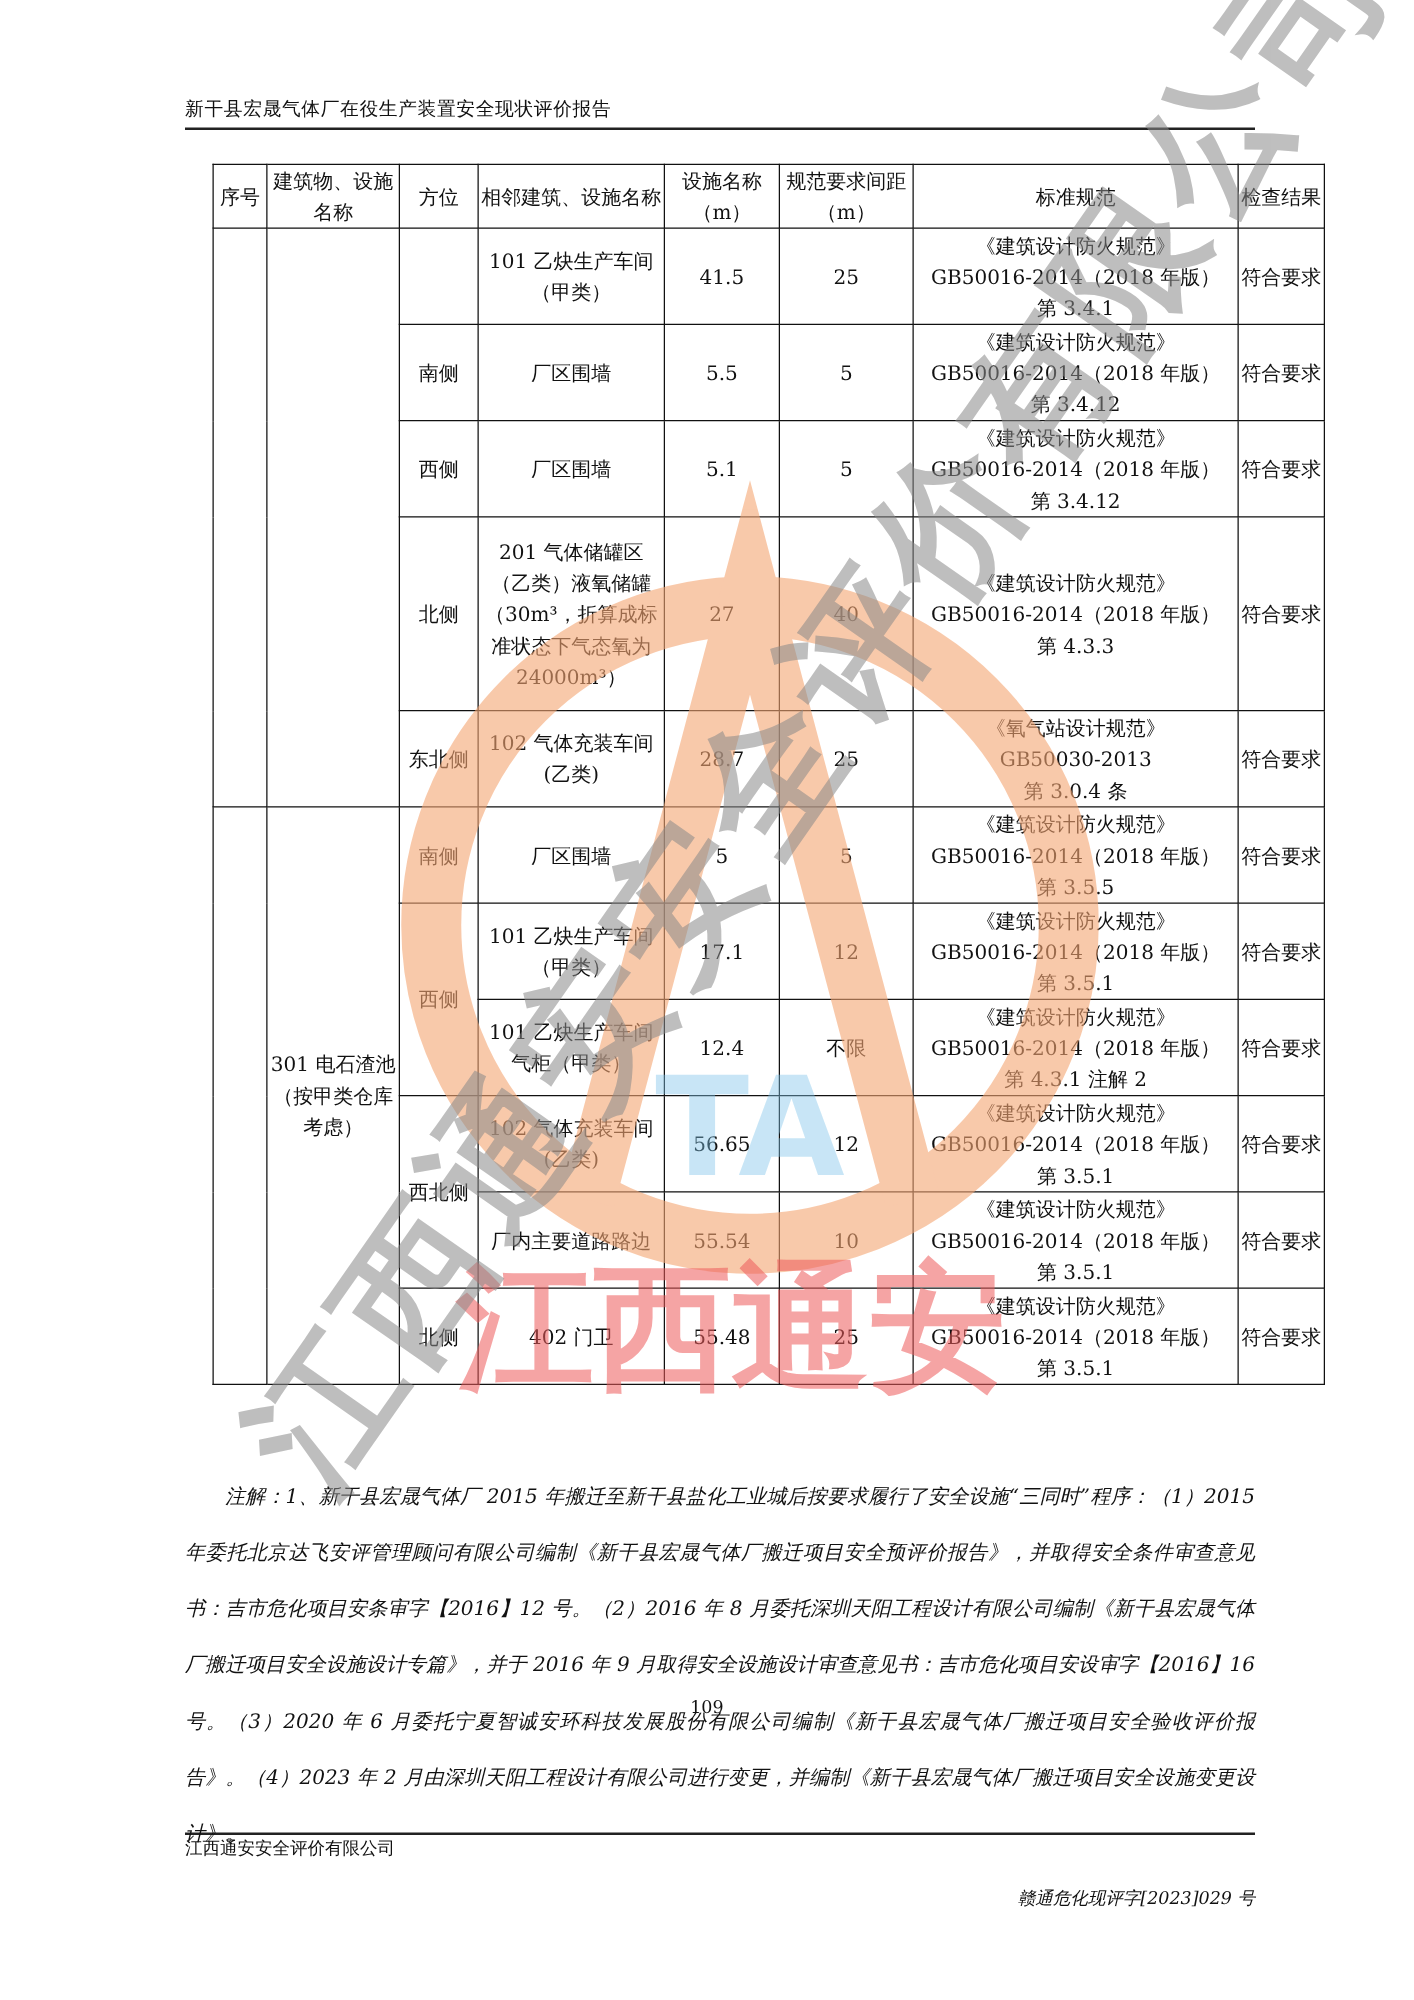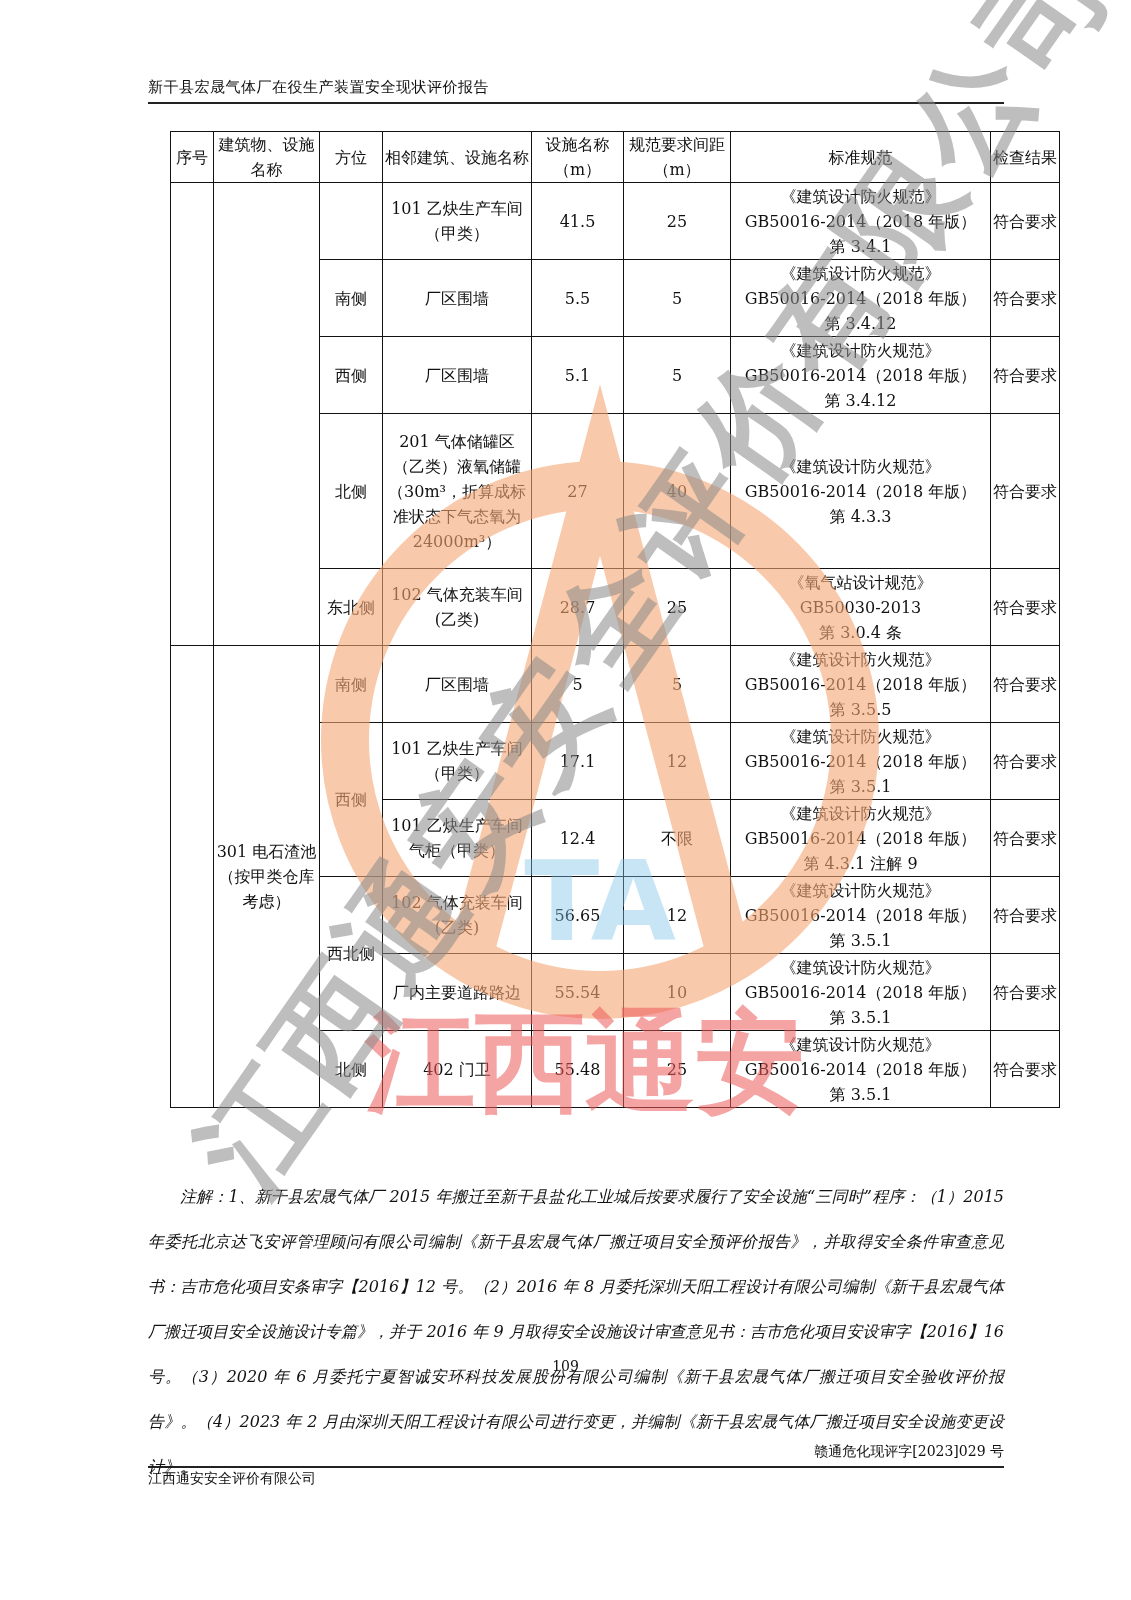--- a/index.html
+++ b/index.html
@@ -26,21 +26,21 @@
 
   .notes {
     position: absolute; left: 148px; top: 1174px; width: 856px;
     font-size: 16px; line-height: 45px; text-align: justify; z-index: 1; font-style: italic;
   }
   .notes p { margin: 0; text-indent: 2em; }
 
   .page-num { position: absolute; left: 0; width: 1131px; top: 1358px; text-align: center; font-size: 14px; }
   .footer-rule { position: absolute; left: 148px; top: 1466px; width: 856px; height: 1.5px; background: #222; }
   .footer-left { position: absolute; left: 148px; top: 1470px; font-size: 14px; }
-  .footer-right { position: absolute; right: 127px; top: 1443px; font-size: 14px; }
+  .footer-right { position: absolute; right: 127px; top: 1510px; font-size: 14px; font-style: italic; }
 
   .watermark { position: absolute; left: 0; top: 0; width: 1131px; height: 1600px; pointer-events: none; z-index: 2; }
 </style>
 </head>
 <body>
 
 <div class="header-title">新干县宏晟气体厂在役生产装置安全现状评价报告</div>
 <div class="header-rule"></div>
 
 <table class="data">
@@ -157,21 +157,21 @@
       </td>
       <td>符合要求</td>
     </tr>
     <tr style="height:77px">
       <td>101 乙炔生产车间气柜（甲类）</td>
       <td>12.4</td>
       <td>不限</td>
       <td class="cite">
         <div>《建筑设计防火规范》</div>
         <div>GB50016-2014（2018 年版）</div>
-        <div>第 4.3.1 注解 9</div>
+        <div>第 4.3.1 注解 2</div>
       </td>
       <td>符合要求</td>
     </tr>
     <tr style="height:77px">
       <td rowspan="2">西北侧</td>
       <td>102 气体充装车间(乙类)</td>
       <td>56.65</td>
       <td>12</td>
       <td class="cite">
         <div>《建筑设计防火规范》</div>

